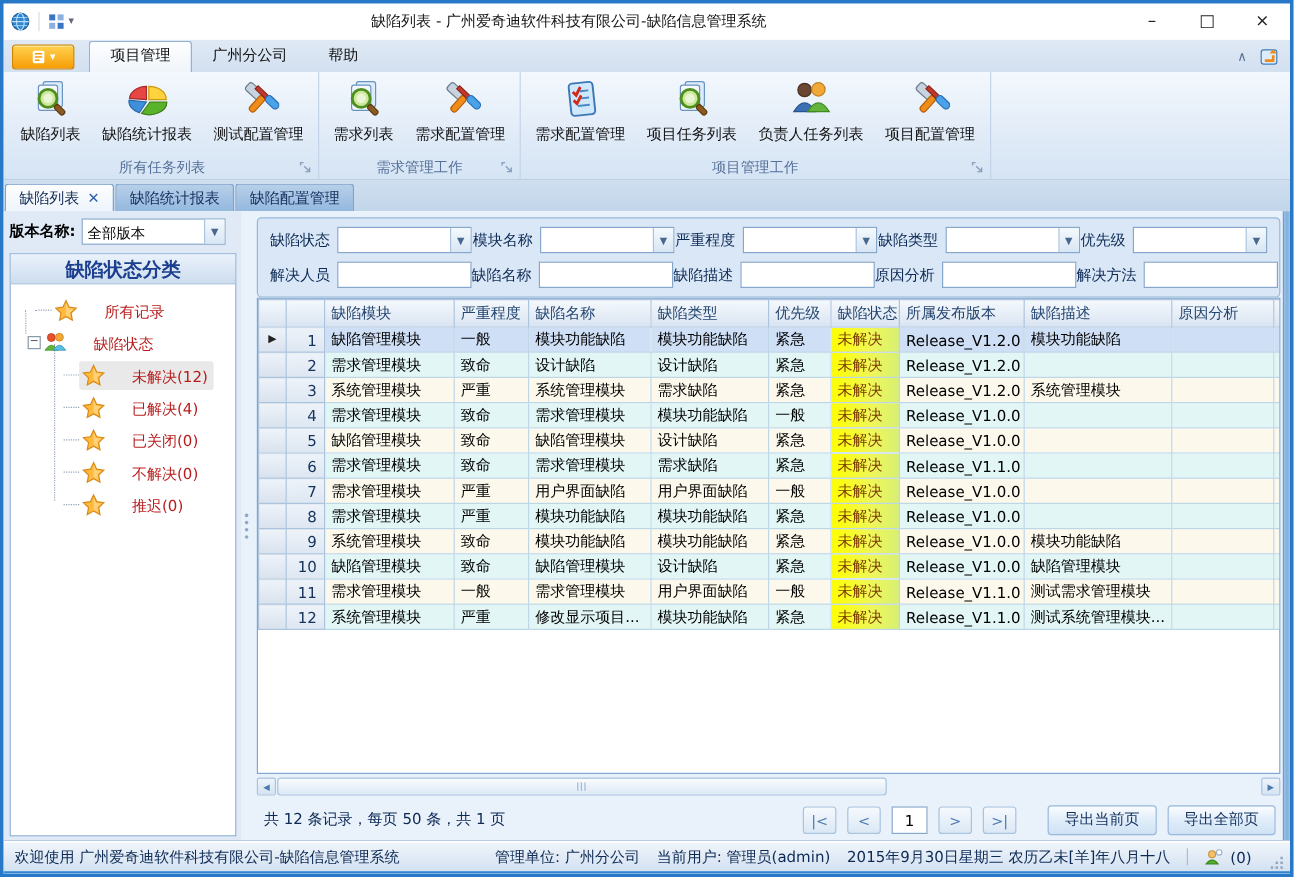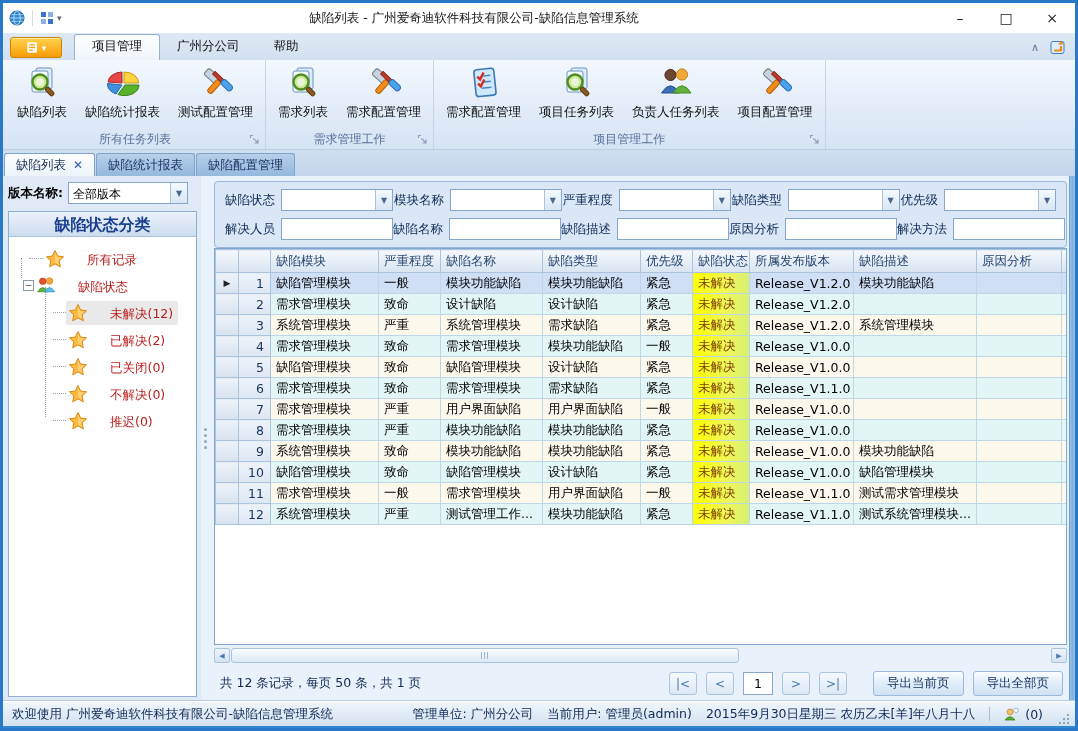--- a/index.html
+++ b/index.html
@@ -387,21 +387,21 @@
             </div>
             <div class="tnode" style="padding-left: 36px;">
               <span class="hdots" style="width: 13px;"></span>
               <span class="row-inner">
                 <span class="ic">
                   <svg width="20" height="20" viewBox="0 0 20 20">
                     <path d="M10 1.5 L12.6 7 L18.5 7.8 L14.2 11.9 L15.3 17.8 L10 14.9 L4.7 17.8 L5.8 11.9 L1.5 7.8 L7.4 7 Z" fill="#ffb93c" stroke="#d88a18"></path>
                     <path d="M10 3.6 L12 7.9 L16.4 8.5 L13.2 11.6 L13.9 15.8 L10 13.7 Z" fill="#ffd98a" opacity="0.75"></path>
                   </svg>
                 </span>
-                <span>已解决(2)</span>
+                <span>已解决(4)</span>
               </span>
             </div>
             <div class="tnode" style="padding-left: 36px;">
               <span class="hdots" style="width: 13px;"></span>
               <span class="row-inner">
                 <span class="ic">
                   <svg width="20" height="20" viewBox="0 0 20 20">
                     <path d="M10 1.5 L12.6 7 L18.5 7.8 L14.2 11.9 L15.3 17.8 L10 14.9 L4.7 17.8 L5.8 11.9 L1.5 7.8 L7.4 7 Z" fill="#ffb93c" stroke="#d88a18"></path>
                     <path d="M10 3.6 L12 7.9 L16.4 8.5 L13.2 11.6 L13.9 15.8 L10 13.7 Z" fill="#ffd98a" opacity="0.75"></path>
                   </svg>
@@ -693,21 +693,21 @@
                 <td class="c">Release_V1.1.0</td>
                 <td class="c">测试需求管理模块</td>
                 <td class="c"></td>
                 <td class="c"></td>
               </tr>
               <tr class="even">
                 <td class="ind"></td>
                 <td class="num">12</td>
                 <td class="c">系统管理模块</td>
                 <td class="c">严重</td>
-                <td class="c">测试管理工作...</td>
+                <td class="c">修改显示项目...</td>
                 <td class="c">模块功能缺陷</td>
                 <td class="c">紧急</td>
                 <td class="c status">未解决</td>
                 <td class="c">Release_V1.1.0</td>
                 <td class="c">测试系统管理模块...</td>
                 <td class="c"></td>
                 <td class="c"></td>
               </tr>
             </tbody>
           </table>

